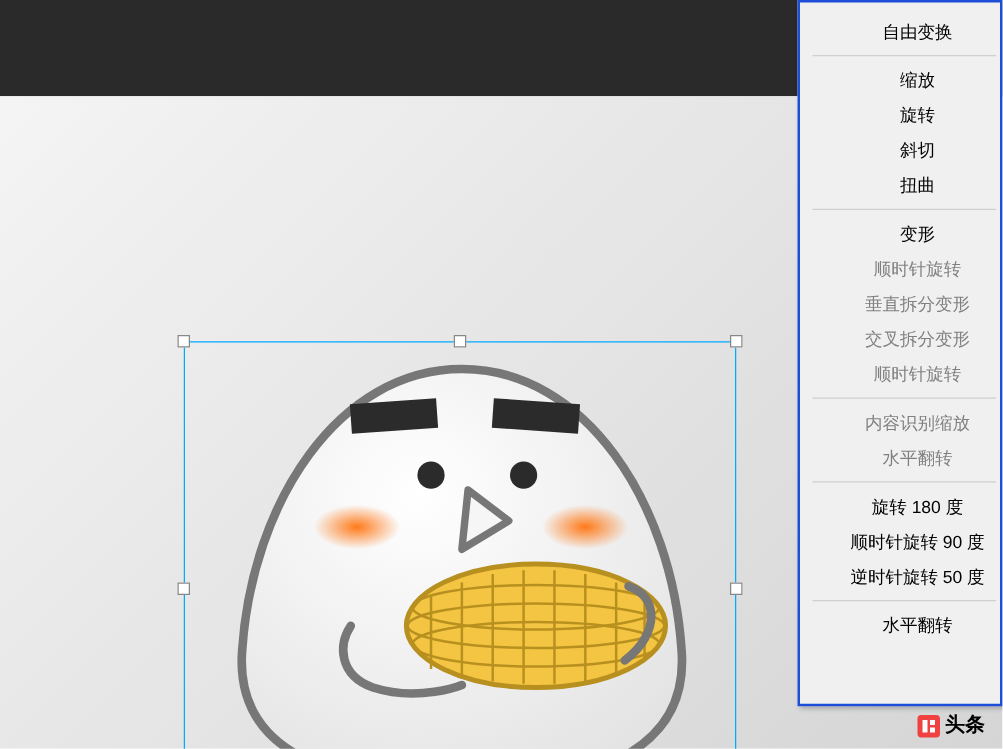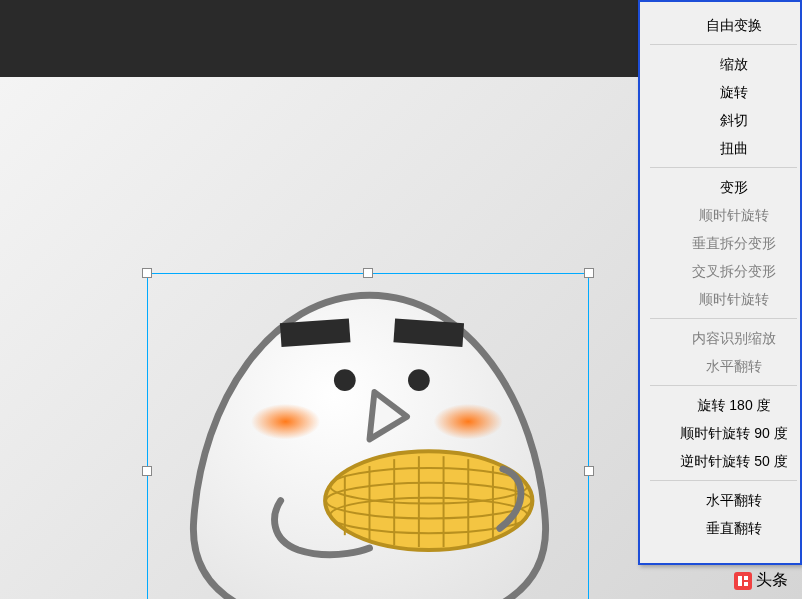--- a/index.html
+++ b/index.html
@@ -1,19 +1,19 @@
 <!DOCTYPE html>
 <html><head>
 <meta charset="utf-8">
 <style>
 * { margin: 0; padding: 0; box-sizing: border-box; }
 body { width: 802px; height: 599px; overflow: hidden; font-family: "Microsoft YaHei", sans-serif; font-size: 14px; background: #fff; position: relative; }
 .workspace { position: absolute; top: 0; left: 0; width: 802px; height: 599px; }
 .topbar { position: absolute; top: 0; left: 0; width: 802px; height: 77px; background: #2a2a2a; }
-.canvas-area { position: absolute; top: 77px; left: 0; right: 0; bottom: 0; background: linear-gradient(135deg, #f4f4f4 0%, #d5d5d5 100%); }
+.canvas-area { position: absolute; top: 77px; left: 0; right: 0; bottom: 0; background: linear-gradient(135deg, #f4f4f4 0%, #d5d5d5 100%); font-weight: bold; }
 .selection { position: absolute; left: 147px; top: 196px; width: 442px; height: 395px; }
 .sel-box { position: absolute; left: 0; top: 0; width: 100%; height: 100%; border: 1px solid #00aaff; pointer-events: none; }
 .handle { position: absolute; width: 10px; height: 10px; background: #fff; border: 1px solid #888; }
 .handle.tl { left: -5px; top: -5px; }
 .handle.tm { left: 50%; top: -5px; margin-left: -5px; }
 .handle.tr { right: -5px; top: -5px; }
 .handle.ml { left: -5px; top: 50%; margin-top: -5px; }
 .handle.mr { right: -5px; top: 50%; margin-top: -5px; }
 .character { position: absolute; left: 25px; top: 8px; width: 395px; height: 380px; }
 .context-menu { position: absolute; top: 0; right: 0; width: 164px; height: 565px; background: #f0f0f0; border: 2px solid #1d4ed8; box-shadow: 2px 2px 4px rgba(0,0,0,0.25); text-align: center; }
@@ -122,15 +122,14 @@
       <div class="menu-item disabled">顺时针旋转</div>
       <div class="menu-sep"></div>
       <div class="menu-item disabled">内容识别缩放</div>
       <div class="menu-item disabled">水平翻转</div>
       <div class="menu-sep"></div>
       <div class="menu-item">旋转 180 度</div>
       <div class="menu-item">顺时针旋转 90 度</div>
       <div class="menu-item">逆时针旋转 50 度</div>
       <div class="menu-sep"></div>
       <div class="menu-item">水平翻转</div>
-      <div class="menu-item">垂直翻转</div>
     </div>
 </div>
 
 </body></html>

